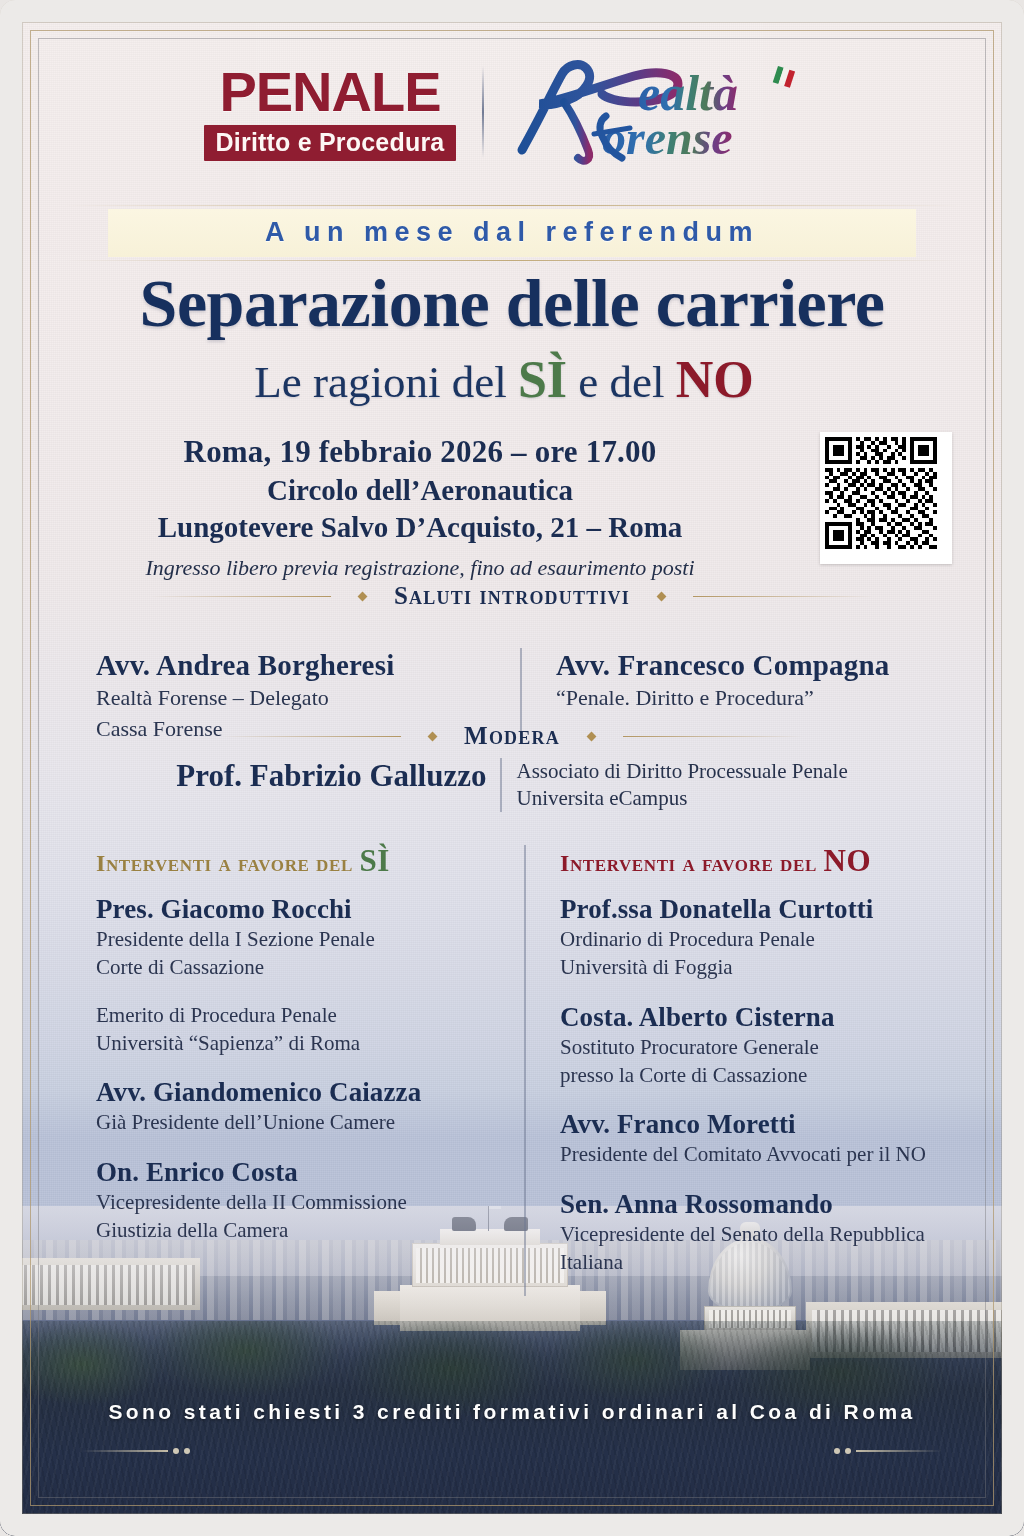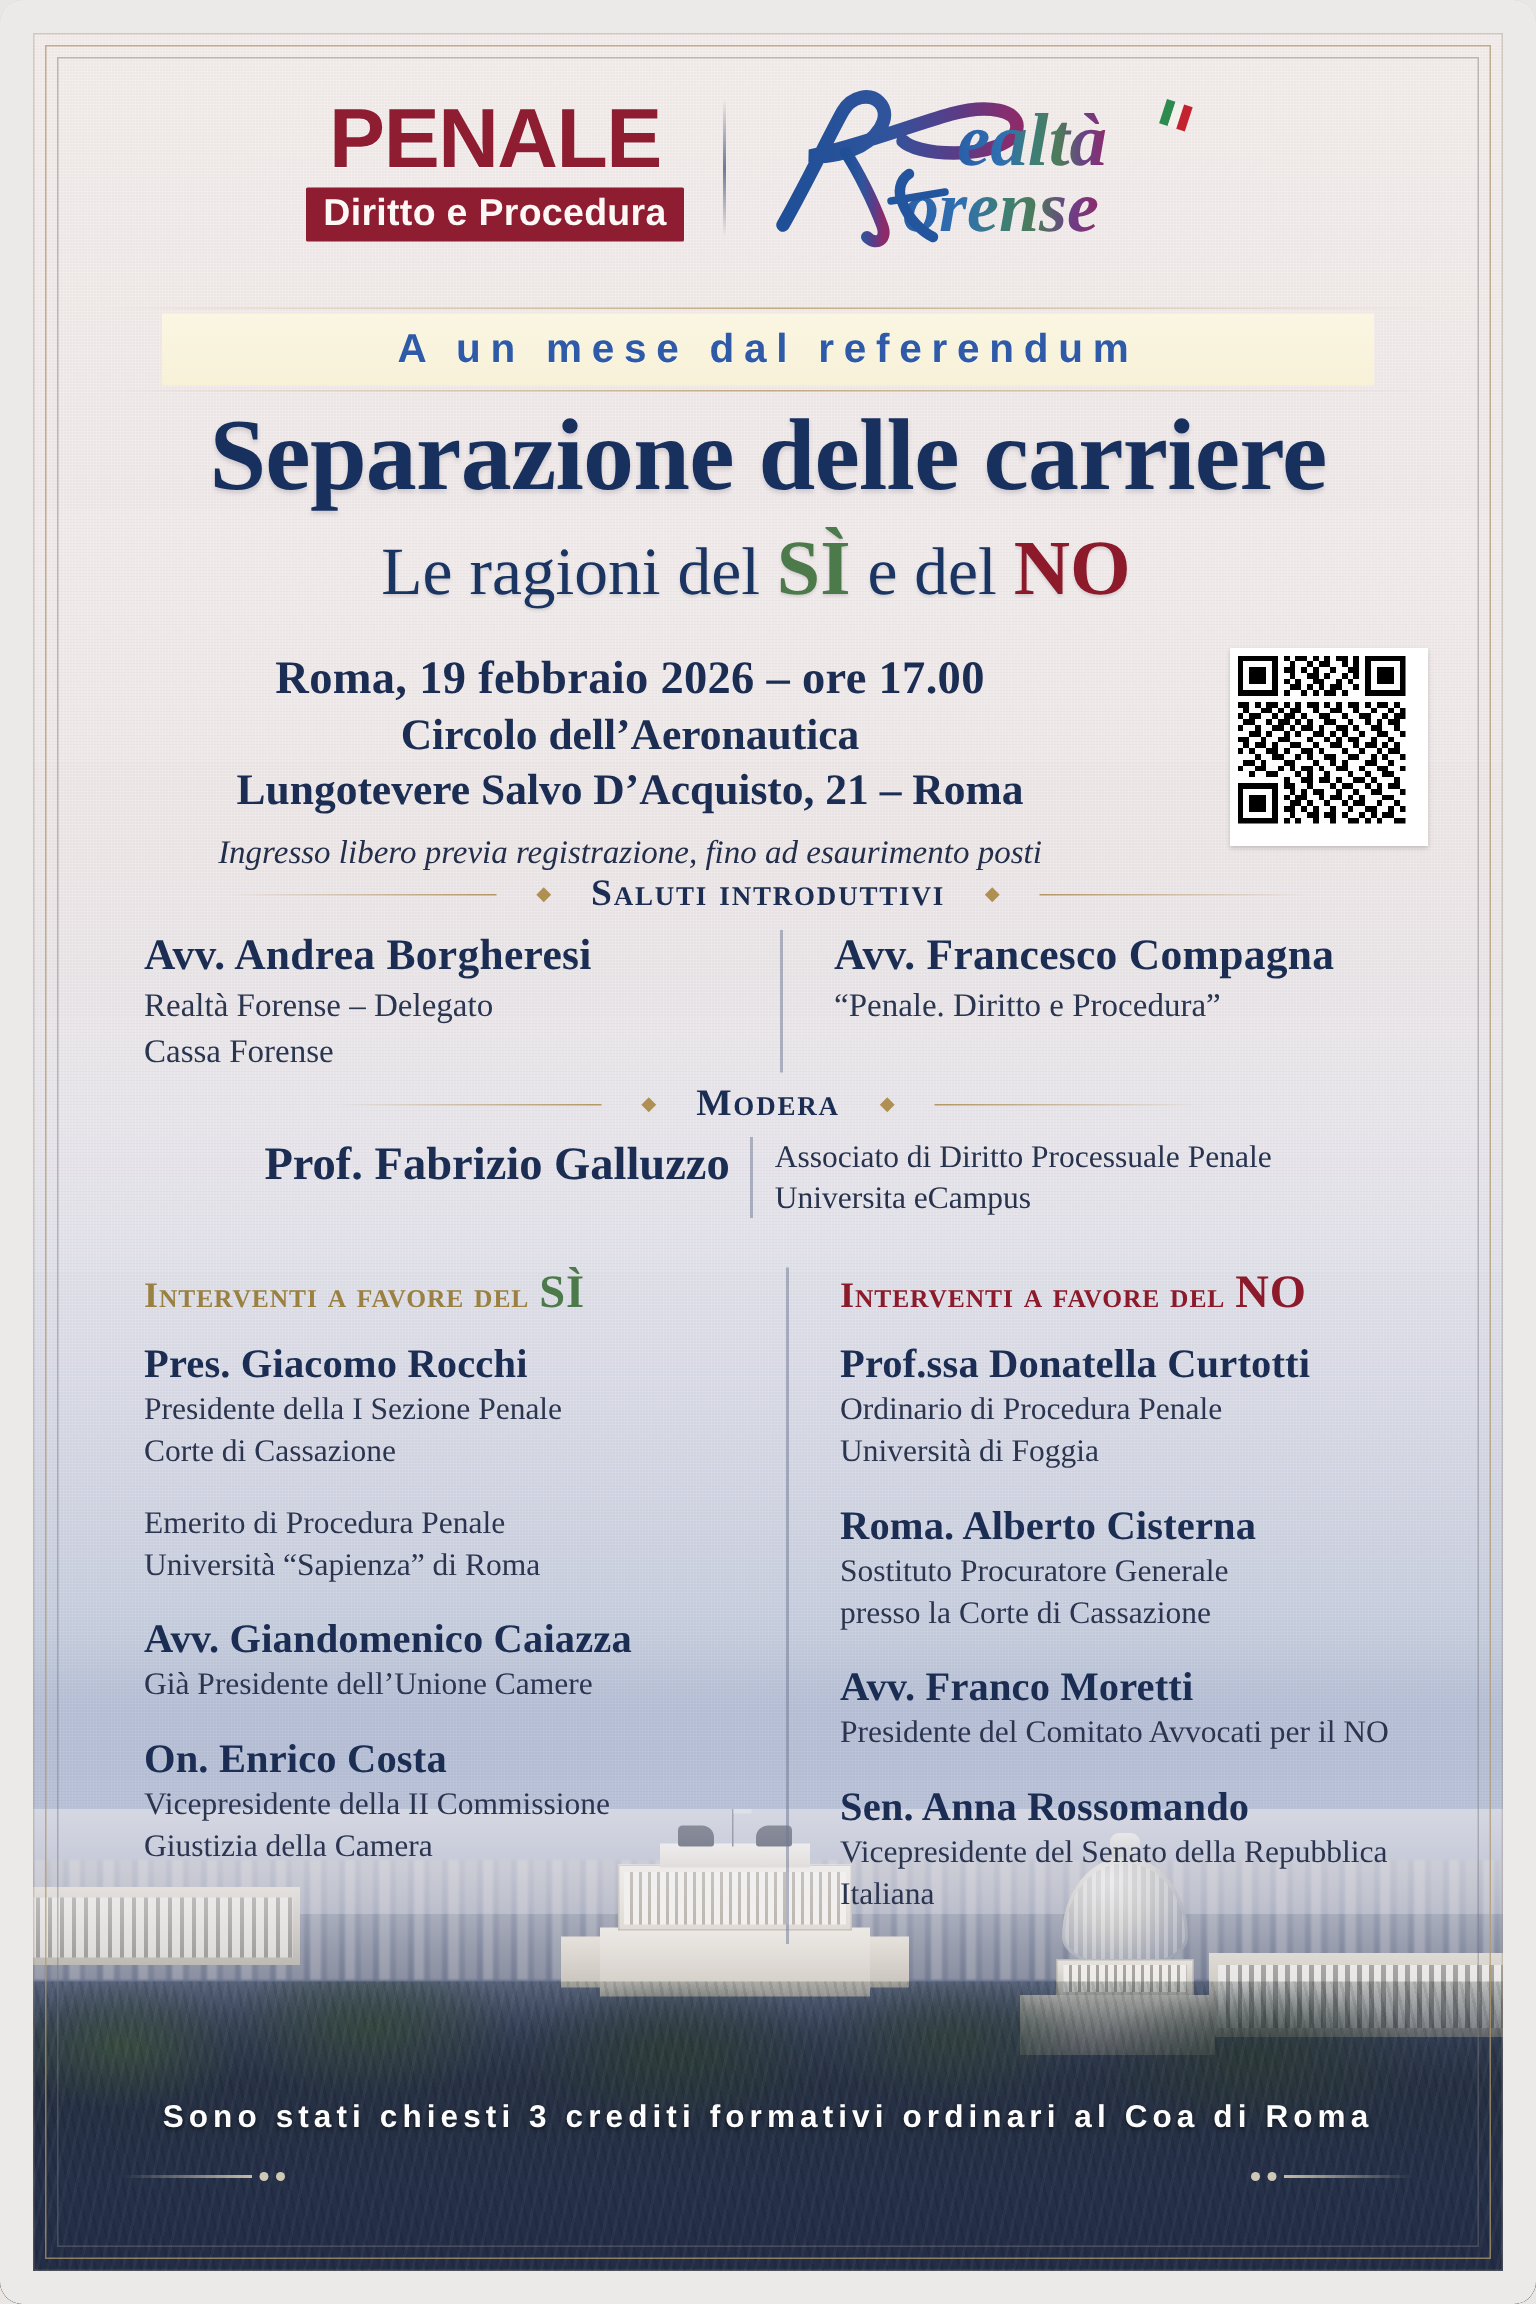--- a/index.html
+++ b/index.html
@@ -178,21 +178,21 @@
   .sec .ln{height:1px;width:180px;background:linear-gradient(90deg,rgba(176,146,92,0),rgba(176,146,92,.95));}
   .sec .ln.r{background:linear-gradient(270deg,rgba(176,146,92,0),rgba(176,146,92,.95));}
   .sec .dia{width:7px;height:7px;background:#b08f52;transform:rotate(45deg);flex:none;}
   .sec .lbl{
     font-family:"Liberation Serif",serif;font-weight:bold;color:#1b2d52;
     font-size:25px;letter-spacing:1.2px;font-variant:small-caps;white-space:nowrap;
   }
 
   .saluti-head{position:absolute;top:582px;left:0;right:0;}
   .saluti{position:absolute;top:620px;left:96px;right:80px;display:flex;}
-  .saluti .col{width:50%;padding-right:18px;box-sizing:border-box;}
+  .saluti .col{width:50%;padding-right:18px;box-sizing:border-box;margin-top:28px;}
   .saluti .col.right{padding-left:34px;border-left:2px solid rgba(110,120,145,.5);}
   .pname{font-size:29px;font-weight:bold;color:#1b2d52;line-height:1.18;letter-spacing:.2px;}
   .prole{font-size:22px;color:#2a3550;line-height:1.3;margin-top:2px;}
 
   .modera-head{position:absolute;top:722px;left:0;right:0;}
   .modera{position:absolute;top:758px;left:0;right:0;display:flex;justify-content:center;align-items:flex-start;}
   .modera .mname{font-size:31px;font-weight:bold;color:#1b2d52;padding-right:14px;}
   .modera .mrole{font-size:21px;color:#27324c;line-height:1.28;padding-left:14px;border-left:2px solid rgba(110,120,145,.5);}
 
   
@@ -617,21 +617,21 @@
       </div>
 
       <div class="c right">
         <div class="colhead no"><span>Interventi a favore del </span><b>NO</b></div>
         <div class="spk">
           <div class="n">Prof.ssa Donatella Curtotti</div>
           <div class="r">Ordinario di Procedura Penale</div>
           <div class="r">Università di Foggia</div>
         </div>
         <div class="spk">
-          <div class="n">Roma. Alberto Cisterna</div>
+          <div class="n">Costa. Alberto Cisterna</div>
           <div class="r">Sostituto Procuratore Generale</div>
           <div class="r">presso la Corte di Cassazione</div>
         </div>
         <div class="spk">
           <div class="n">Avv. Franco Moretti</div>
           <div class="r">Presidente del Comitato Avvocati per il NO</div>
         </div>
         <div class="spk">
           <div class="n">Sen. Anna Rossomando</div>
           <div class="r">Vicepresidente del Senato della Repubblica</div>

